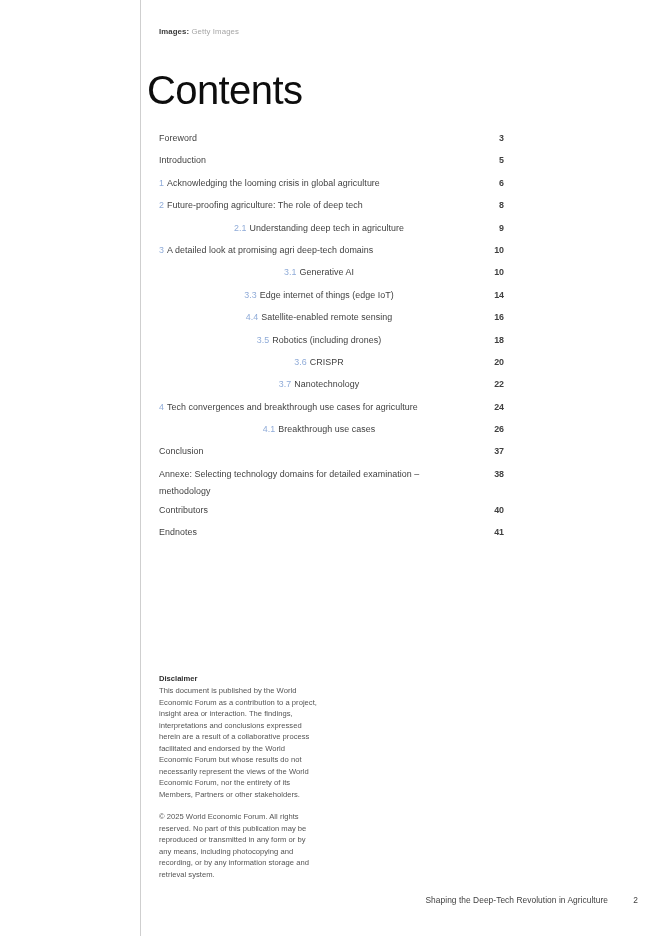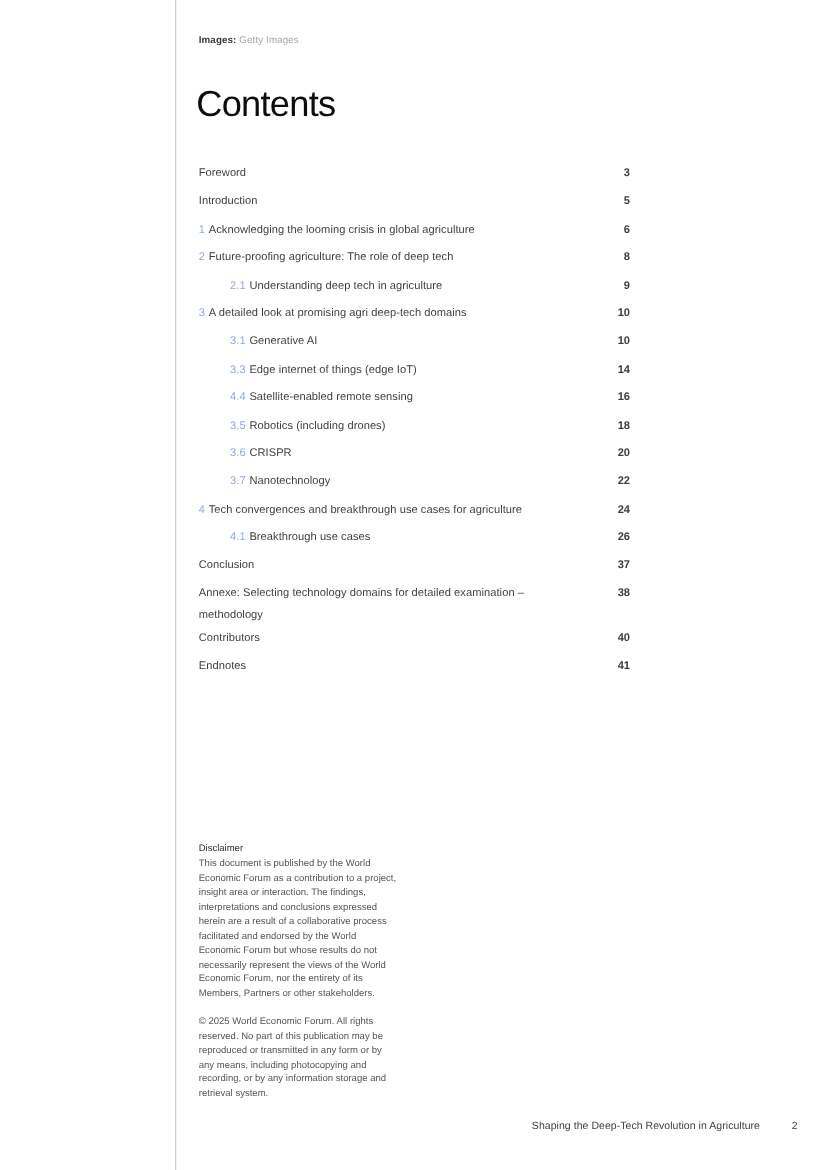--- a/index.html
+++ b/index.html
@@ -51,23 +51,23 @@
     font-weight: bold;
     color: #3c3c3c;
   }
   #image-credit .credit-value {
     color: #a6a6a6;
   }
 
   
   #page-title {
     position: absolute;
-    left: 157px;
+    left: 147px;
     top: 70px;
-    font-size: 29px;
+    font-size: 40px;
     font-weight: normal;
     color: #0d0d0d;
     letter-spacing: -0.6px;
     line-height: 1;
     margin: 0;
   }
 
   
   #toc {
     position: absolute;
@@ -76,20 +76,21 @@
     width: 345px;
   }
   .toc-row {
     position: relative;
     min-height: 22.4px;
     padding-top: 2px;
     box-sizing: border-box;
   }
   .toc-row.indent .toc-text {
     padding-left: 25px;
+    text-align: center;
   }
   .toc-row.tall {
     min-height: 35px;
   }
   .toc-text {
     font-size: 8.9px;
     color: #3f3f3f;
     line-height: 17px;
     letter-spacing: .05px;
     padding-right: 50px;
@@ -113,21 +114,21 @@
 
   
   #disclaimer {
     position: absolute;
     left: 159px;
     top: 673px;
     width: 158px;
   }
   #disclaimer .disc-title {
     font-size: 7.6px;
-    font-weight: normal;
+    font-weight: bold;
     color: #2f2f2f;
     line-height: 11.5px;
     margin: 0 0 0.5px 0;
   }
   #disclaimer p {
     font-size: 7.6px;
     color: #545454;
     line-height: 11.5px;
     margin: 0;
     letter-spacing: .02px;

